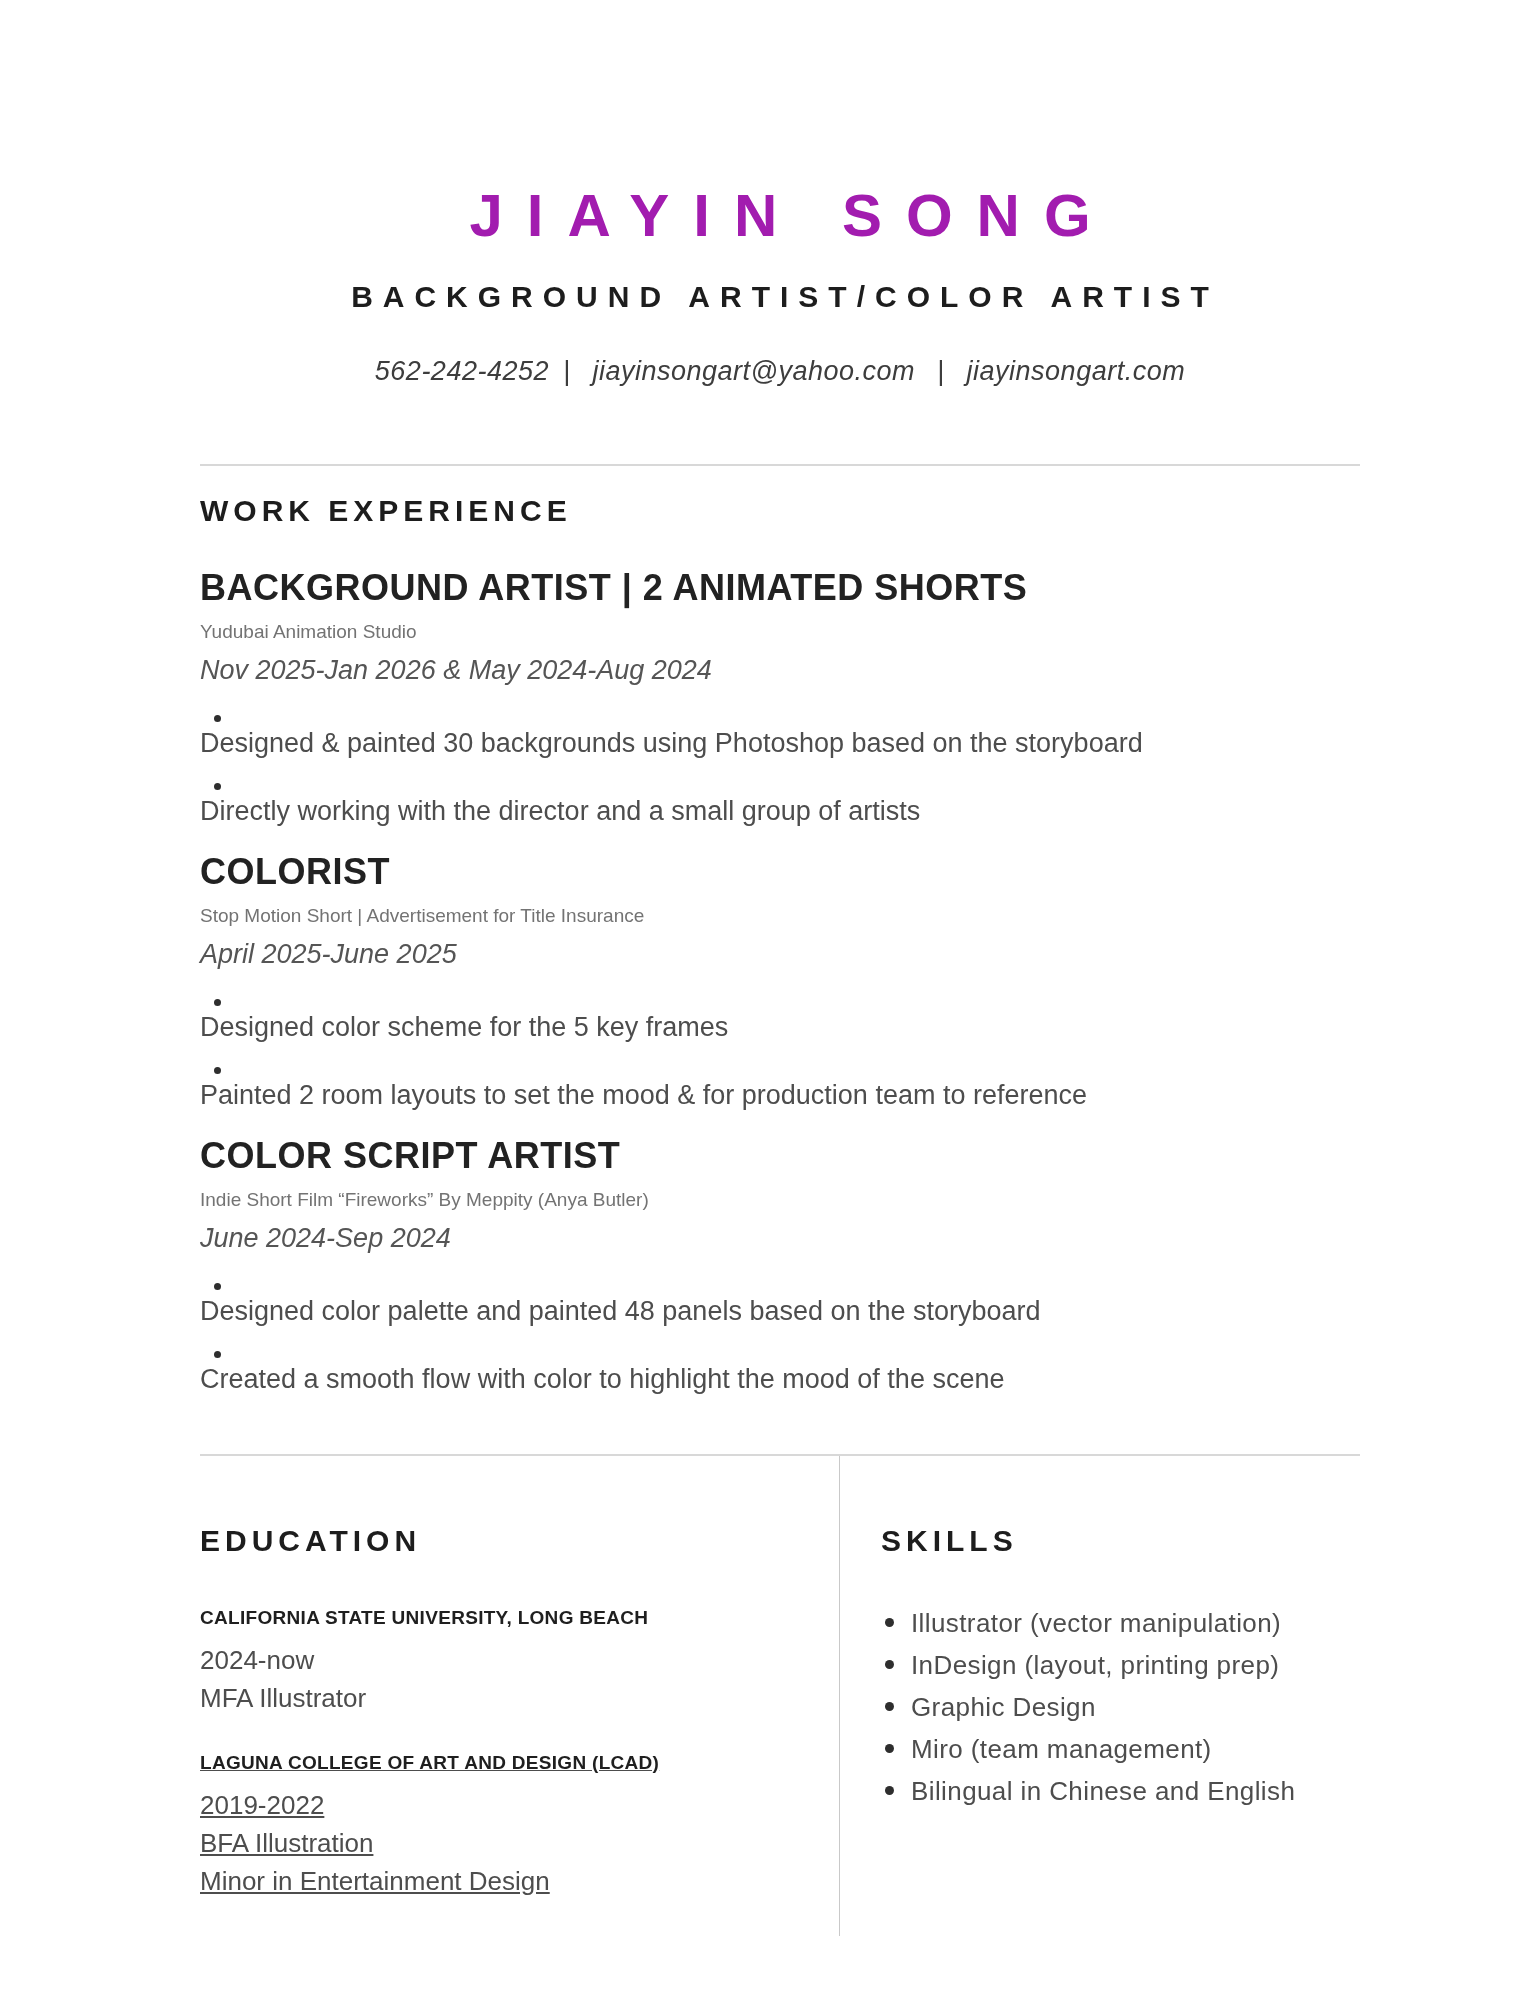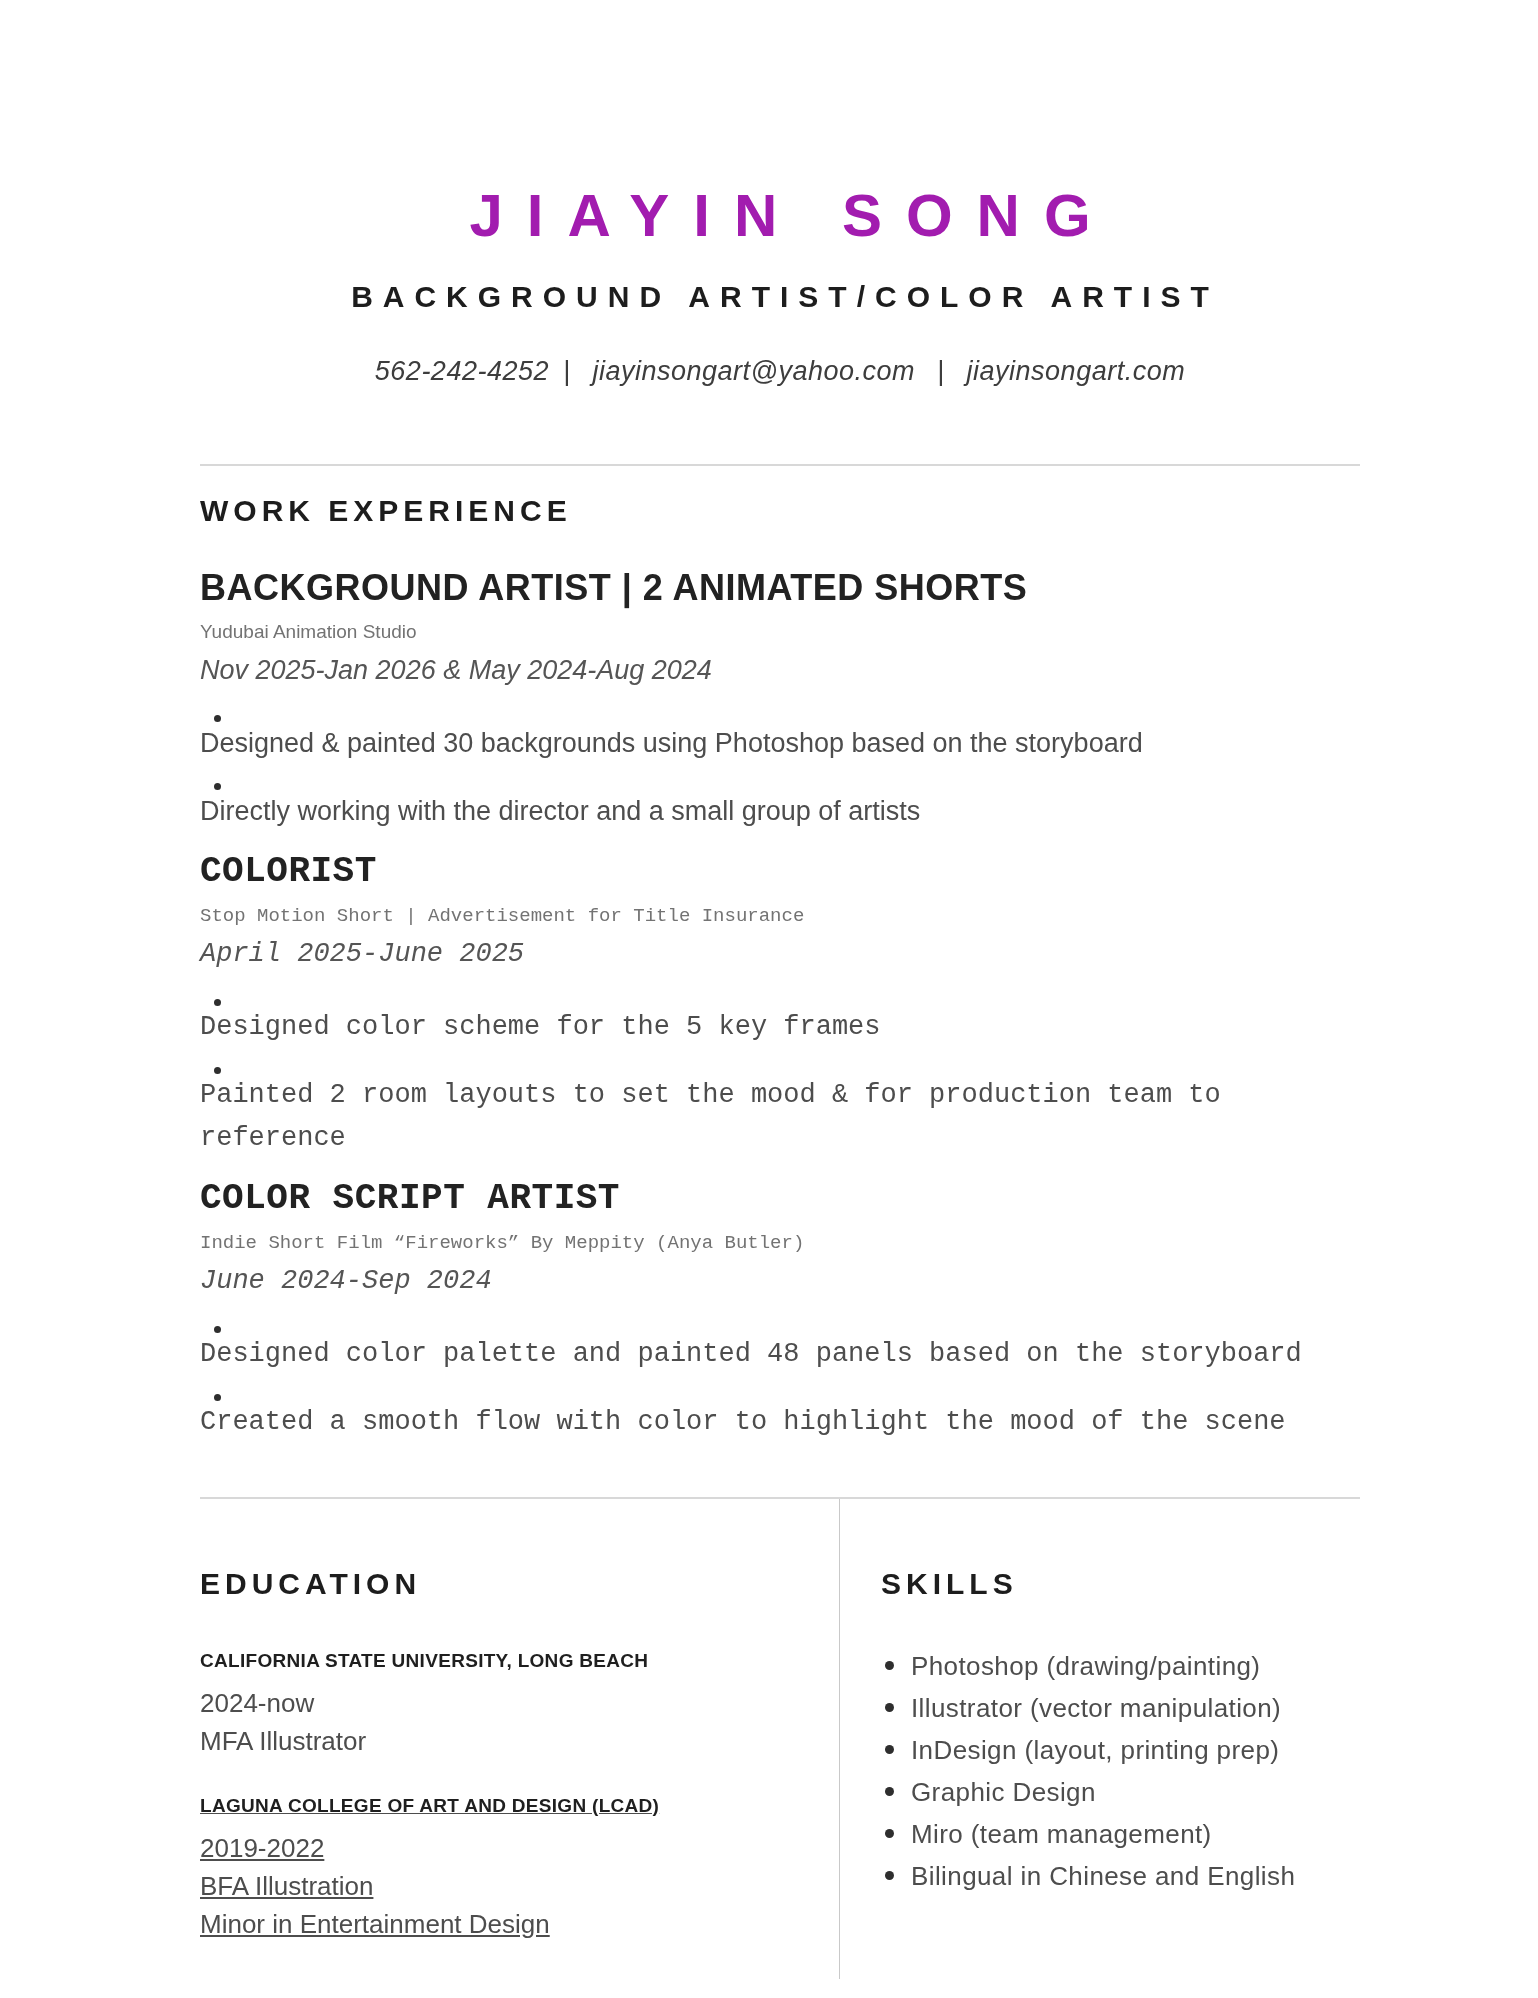--- a/index.html
+++ b/index.html
@@ -56,21 +56,21 @@
     font-size: 30px;
     font-weight: 700;
     letter-spacing: 5px;
     color: #1d1d1d;
     line-height: 30px;
   }
 
   
   .work { padding-top: 30px; }
   .work .section-heading { margin-bottom: 45px; }
-  .job + .job { margin-top: 22px; font-family: Liberation Mono, monospace; }
+  .job + .job { margin-top: 22px; }
   .job-title {
     font-size: 36px;
     font-weight: 700;
     letter-spacing: 0.5px;
     color: #222222;
     line-height: 34px;
     margin-bottom: 8px;
   }
   .job-org   { font-size: 19px; color: #737373; line-height: 38px; }
   .job-dates { font-size: 27px; font-style: italic; color: #555555; line-height: 38px; }
@@ -202,24 +202,20 @@
         <div class="edu-line">Minor in Entertainment Design</div>
       </div>
     </section>
 
     <section class="col-right skills">
       <h3 class="section-heading">SKILLS</h3>
 
       <div class="skills-list">
         <div class="skill-row">
           <span class="dot"></span>
-          <span class="skill-text">Photoshop (drawing/painting)</span>
-        </div>
-        <div class="skill-row">
-          <span class="dot"></span>
           <span class="skill-text">Illustrator (vector manipulation)</span>
         </div>
         <div class="skill-row">
           <span class="dot"></span>
           <span class="skill-text">InDesign (layout, printing prep)</span>
         </div>
         <div class="skill-row">
           <span class="dot"></span>
           <span class="skill-text">Graphic Design</span>
         </div>

